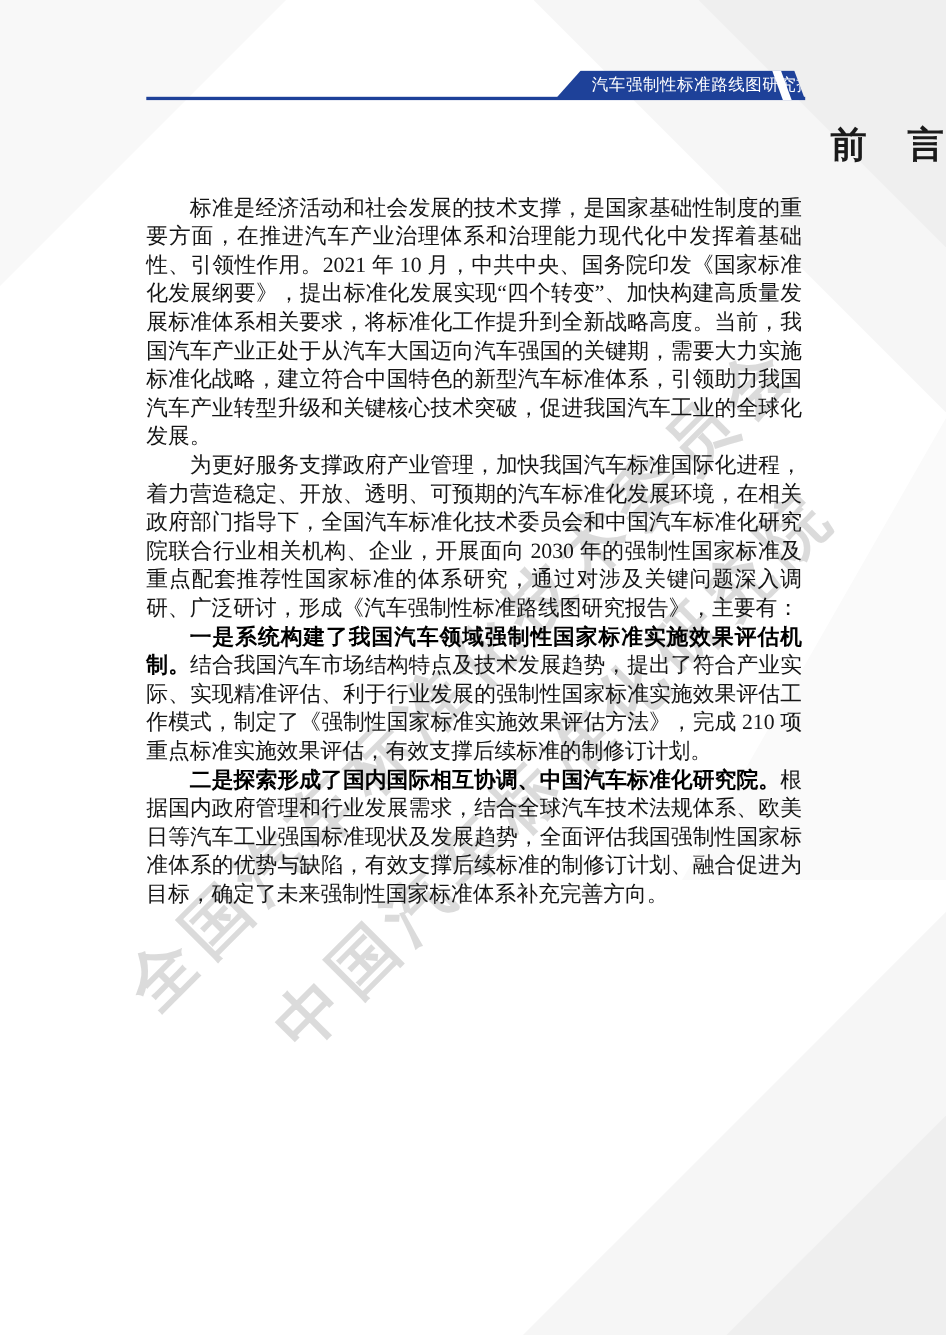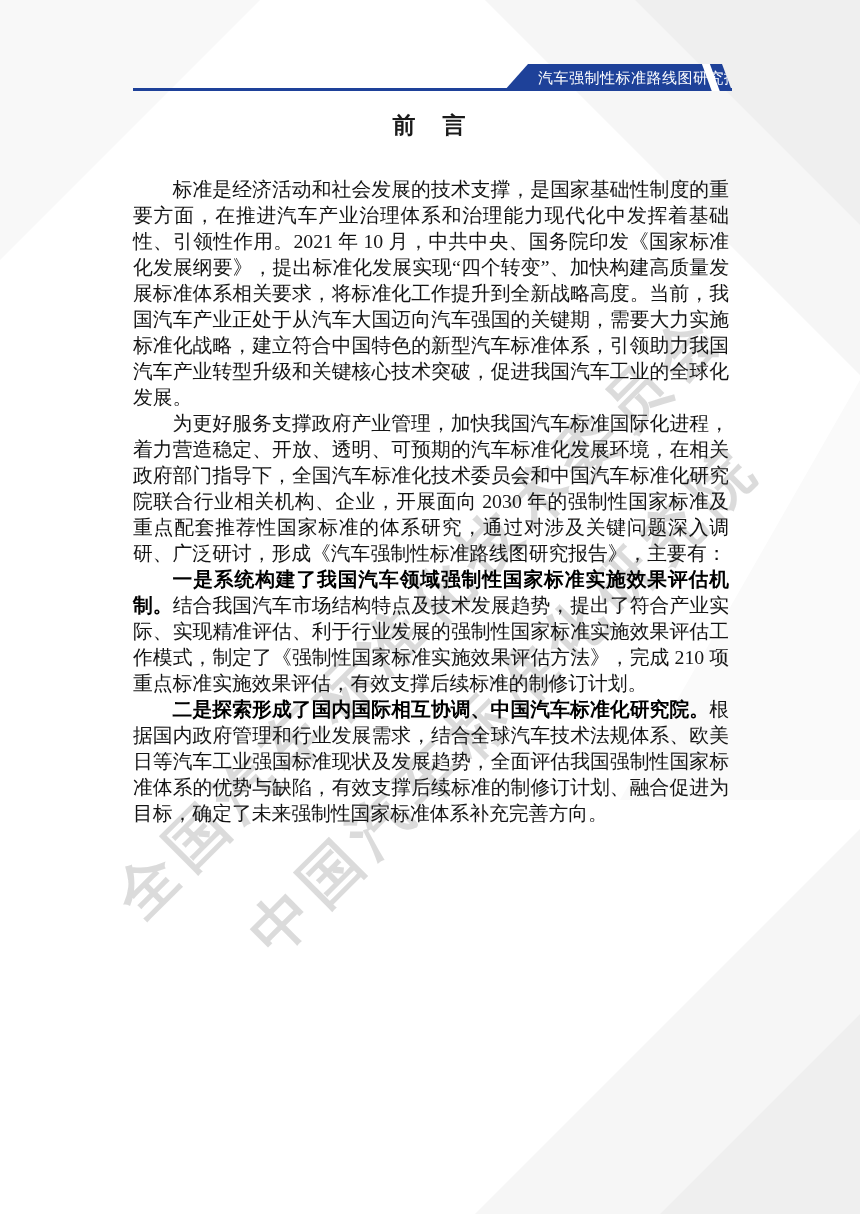--- a/index.html
+++ b/index.html
@@ -40,21 +40,21 @@
     font-family:"Liberation Sans","DejaVu Sans",sans-serif;
   }
   .banner-slash {
     position:absolute; right:17px; top:-3px; width:8px; height:34px;
     background:#ffffff; transform:skewX(20deg);
   }
 
   
   .page-title {
     position:absolute; left:0; top:110px; width:100%;
-    text-align:center; font-size:23px; font-weight:bold; color:#1a1a1a;
+    text-align:right; font-size:33px; font-weight:bold; color:#1a1a1a;
     letter-spacing:2px;
   }
 
   
   .wm {
     position:absolute; white-space:nowrap; z-index:1;
     transform:translate(-50%,-50%) rotate(-45deg);
     font-size:60px; font-weight:bold; letter-spacing:9px;
     color:#8c8c8c; opacity:0.30; pointer-events:none;
   }

